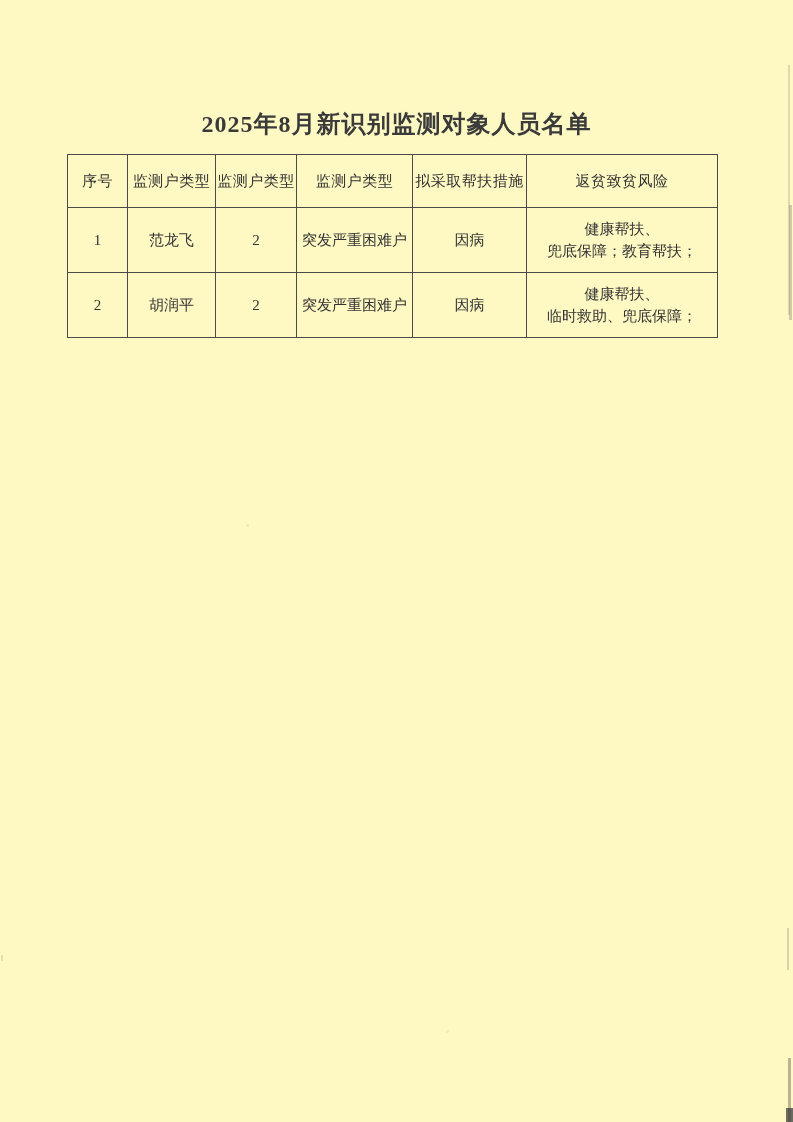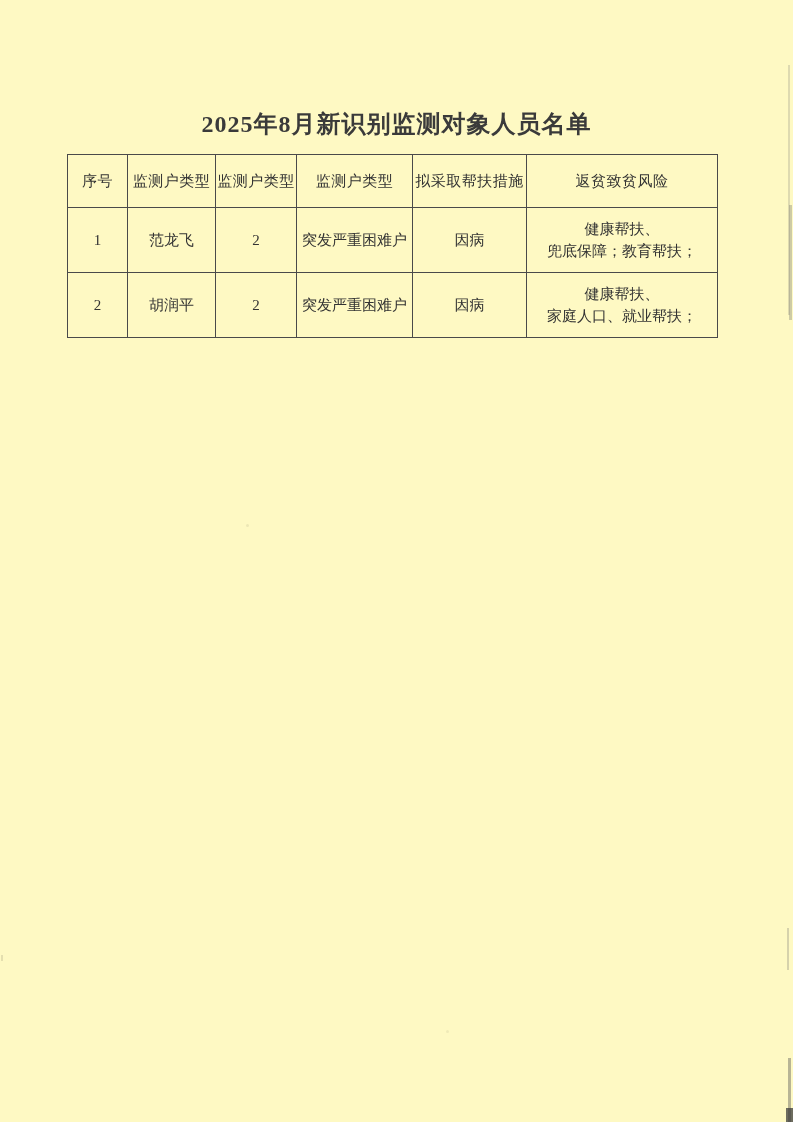--- a/index.html
+++ b/index.html
@@ -111,21 +111,21 @@
           </td>
         </tr>
         <tr>
           <td class="num-cell">2</td>
           <td>胡润平</td>
           <td class="num-cell">2</td>
           <td>突发严重困难户</td>
           <td>因病</td>
           <td class="measures">
             <span>健康帮扶、</span>
-            <span>家庭人口、就业帮扶；</span>
+            <span>临时救助、兜底保障；</span>
           </td>
         </tr>
       </tbody>
     </table>
   </div>
 
   <div class="artifact streak-a"></div>
   <div class="artifact streak-b"></div>
   <div class="artifact streak-c"></div>
   <div class="artifact streak-d"></div>

